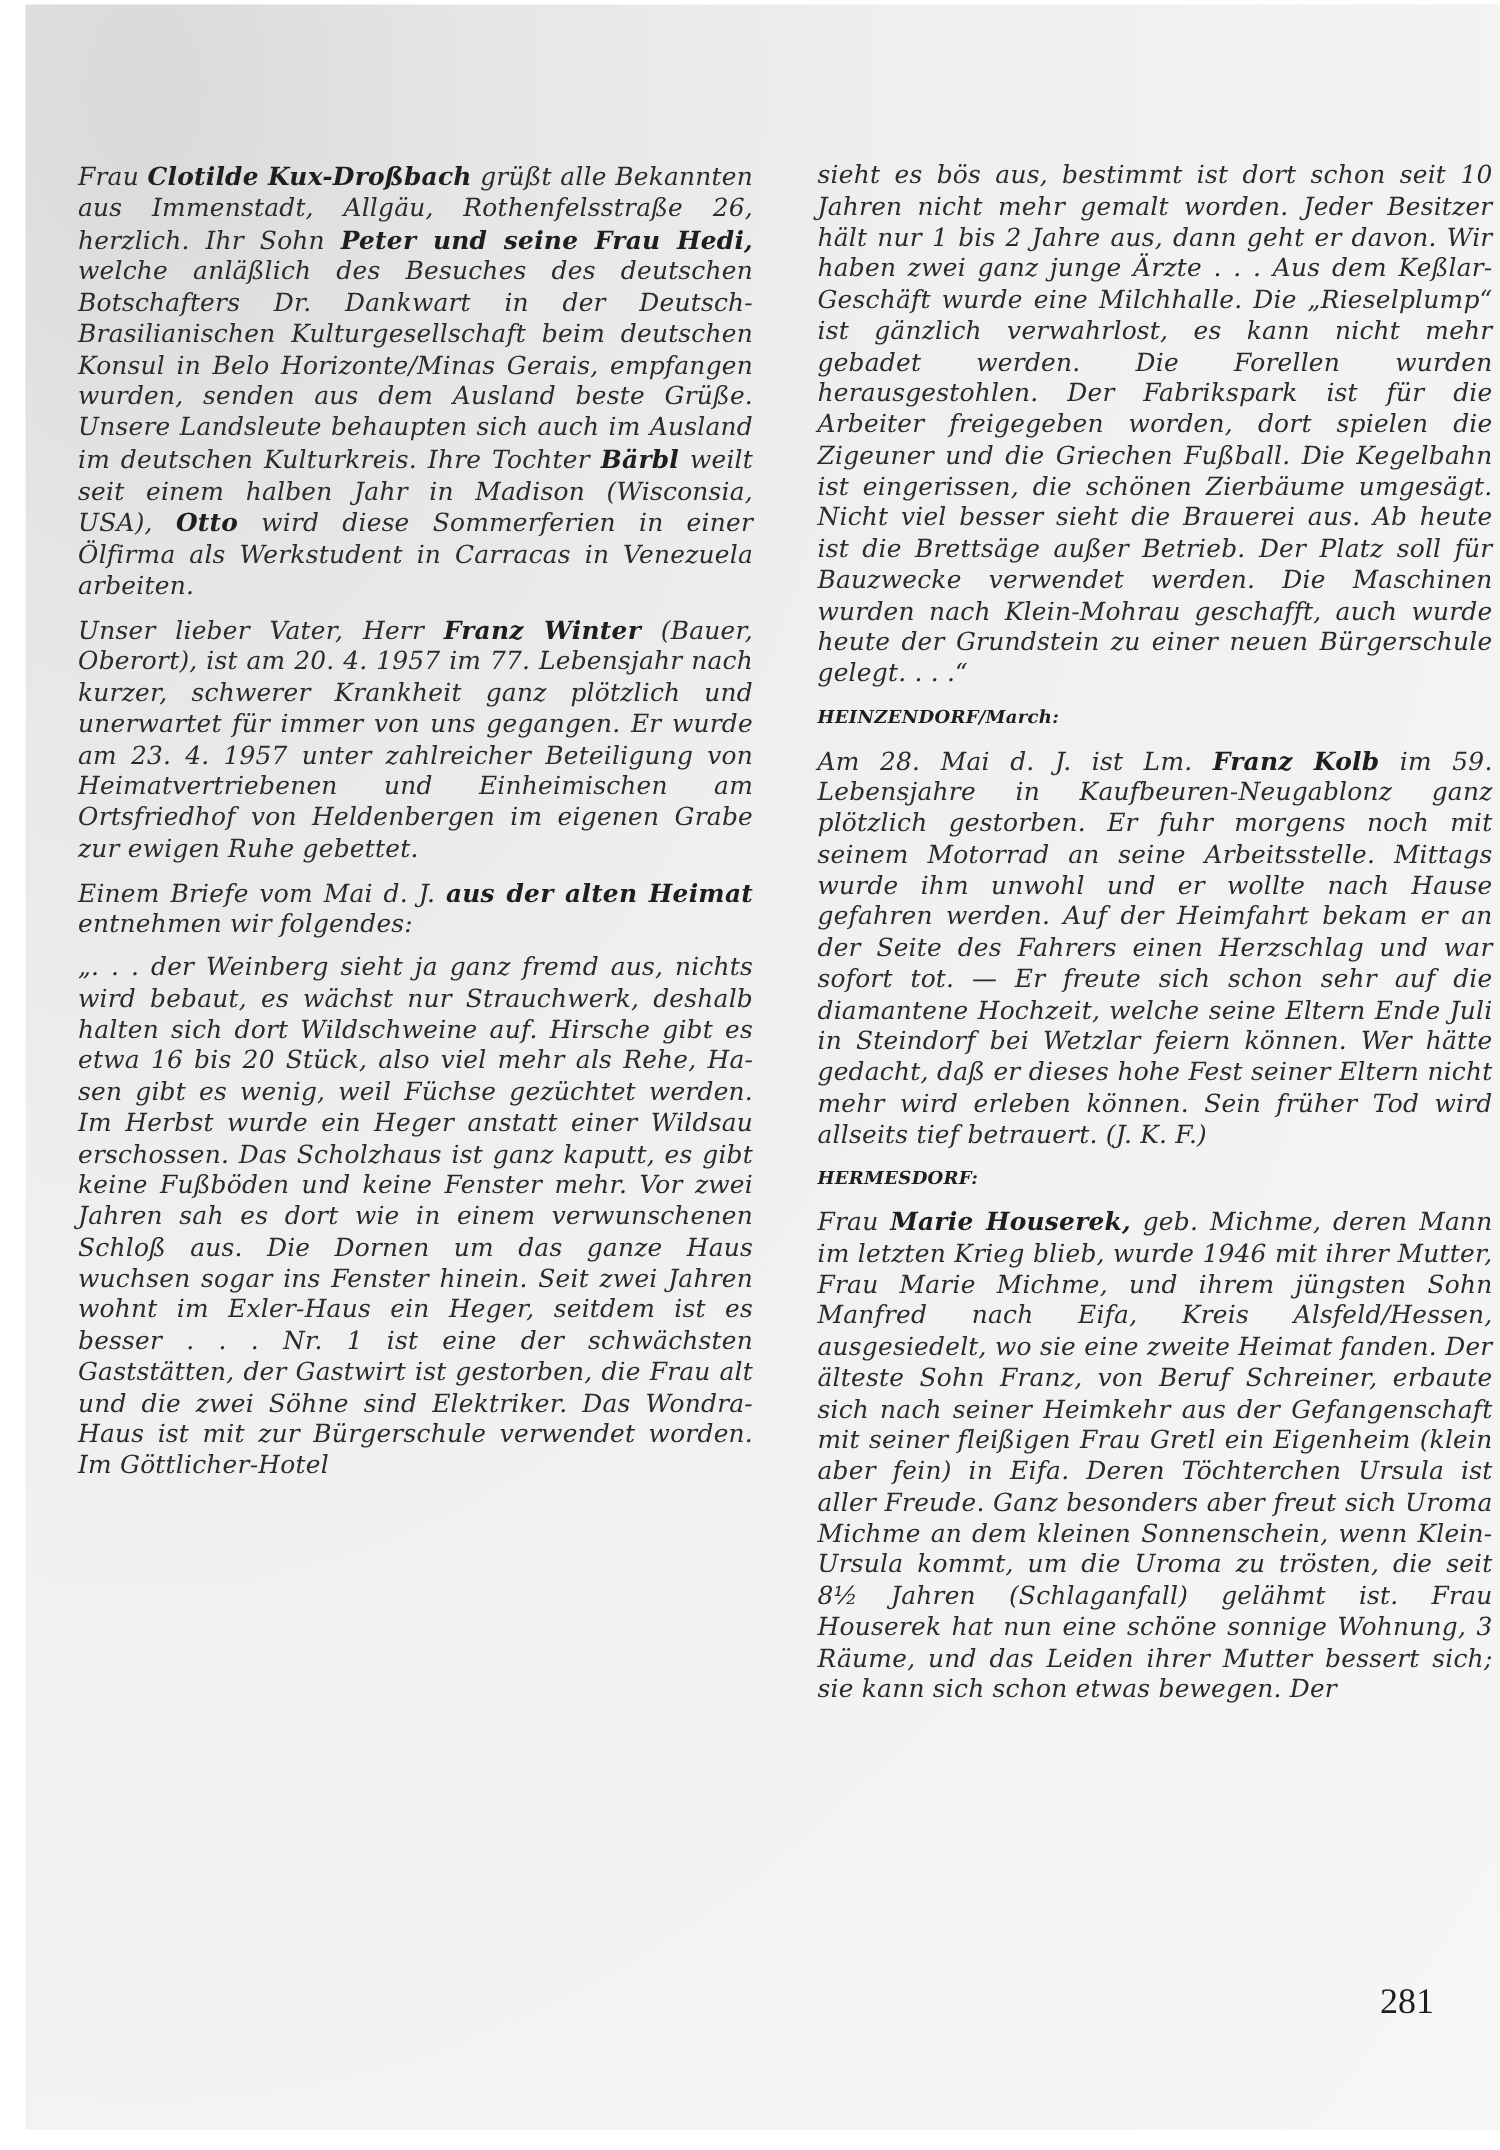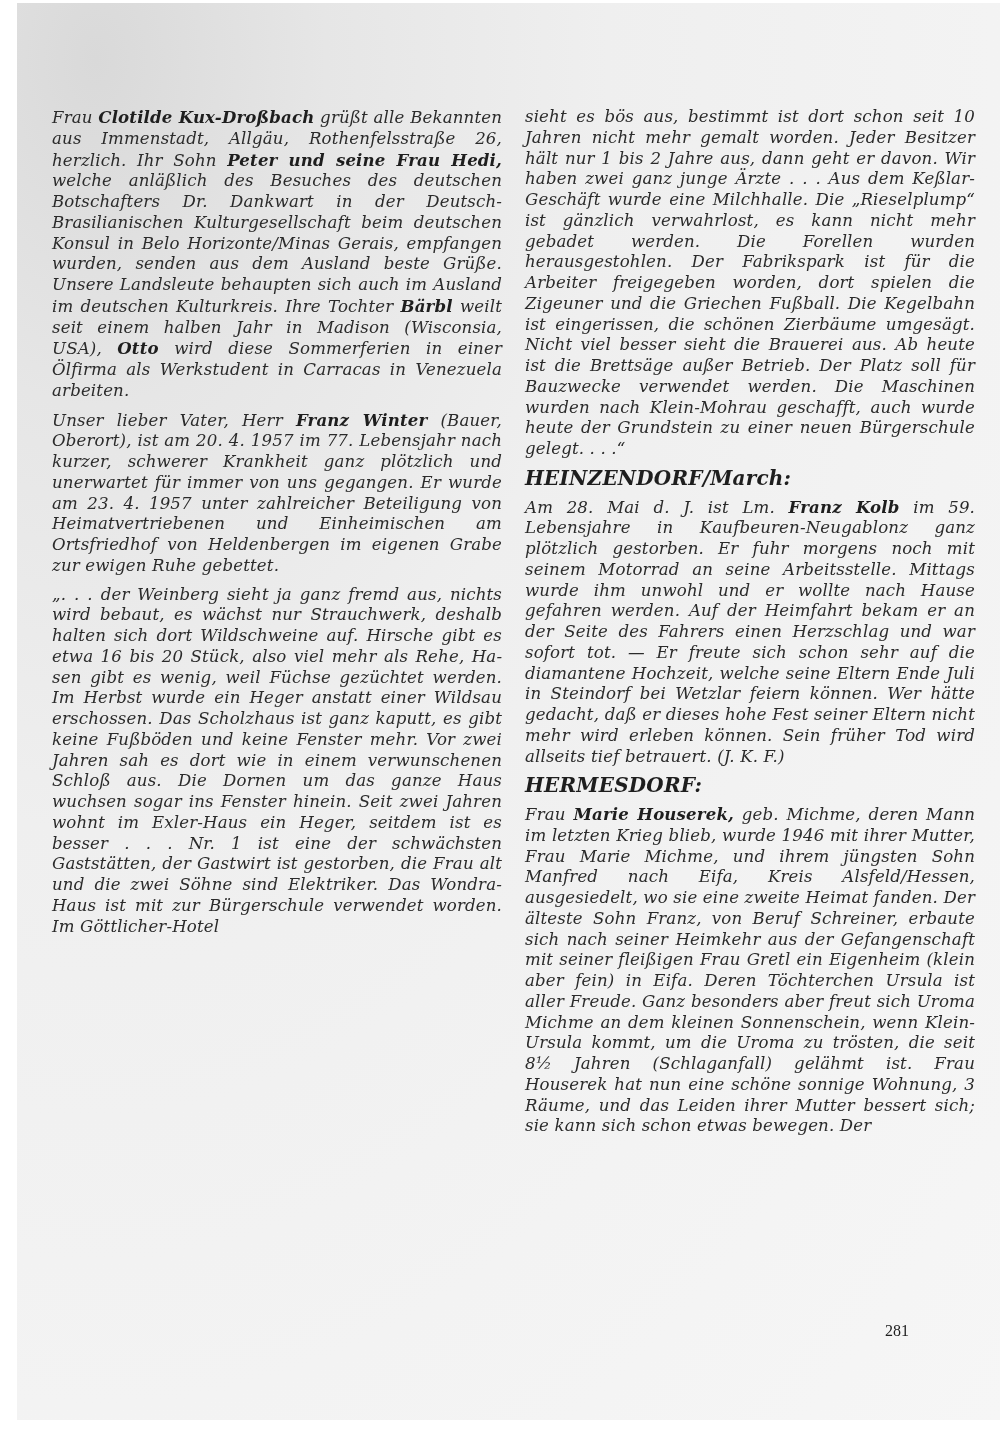--- a/index.html
+++ b/index.html
@@ -10,40 +10,41 @@
     }
     .col {
       position: absolute; top: 104px;
       font-family: "DejaVu Serif", serif;
       font-size: 16.6px; line-height: 20.75px;
       color: #2b2b2b; text-align: justify; hyphens: manual;
       letter-spacing: 0.15px;
       font-style: italic;
     }
     .col-left { left: 35px; width: 450px; }
-    .col-right { left: 508px; width: 450px; }
+    .col-right { left: 528px; width: 450px; }
     .para { margin: 0 0 8px 0; }
     .para.tight { margin-bottom: 16px; }
     b, .bold { font-weight: bold; color: #1e1e1e; }
     .heading {
       font-weight: bold; margin: 8px 0 8px 0; color: #1e1e1e;
-      font-size: 20px; letter-spacing: 0.2px; text-align: left;
+      font-size: 12px; letter-spacing: 0.2px; text-align: left;
     }
     .page-number {
-      position: absolute; left: 868px; top: 1319px;
-      font-family: "Liberation Serif", serif; font-size: 16px; color: #1e1e1e;
+      position: absolute; left: 903px; top: 1319px;
+      font-family: "Liberation Serif", serif; font-size: 24px; color: #1e1e1e;
     }
   </style>
 </head>
 <body>
 
 <div class="page">
   <div class="col col-left" id="col-left">
       <p class="para"><span>Frau </span><b>Clotilde Kux-Droßbach</b><span> grüßt alle Bekannten aus Immenstadt, Allgäu, Ro­thenfelsstraße 26, herzlich. Ihr Sohn </span><b>Peter und seine Frau Hedi,</b><span> welche anläßlich des Besuches des deutschen Botschafters Dr. Dankwart in der Deutsch-Brasilianischen Kulturgesellschaft beim deutschen Konsul in Belo Horizonte/Minas Gerais, empfan­gen wurden, senden aus dem Ausland beste Grüße. Unsere Landsleute behaupten sich auch im Ausland im deutschen Kul­turkreis. Ihre Tochter </span><b>Bärbl</b><span> weilt seit einem halben Jahr in Madison (Wisconsia, USA), </span><b>Otto</b><span> wird diese Sommerferien in einer Ölfirma als Werkstudent in Carracas in Venezuela arbeiten.</span></p>
       <p class="para"><span>Unser lieber Vater, Herr </span><b>Franz Winter</b><span> (Bauer, Oberort), ist am 20. 4. 1957 im 77. Lebensjahr nach kurzer, schwerer Krank­heit ganz plötzlich und unerwartet für im­mer von uns gegangen. Er wurde am 23. 4. 1957 unter zahlreicher Beteiligung von Heimatvertriebenen und Einheimischen am Ortsfriedhof von Heldenbergen im eige­nen Grabe zur ewigen Ruhe gebettet.</span></p>
+      <p class="para"><span>Einem Briefe vom Mai d. J. </span><b>aus der alten Heimat</b><span> entnehmen wir folgendes:</span></p>
       <p class="para tight"><span>„. . . der Weinberg sieht ja ganz fremd aus, nichts wird bebaut, es wächst nur Strauchwerk, deshalb halten sich dort Wildschweine auf. Hirsche gibt es etwa 16 bis 20 Stück, also viel mehr als Rehe, Ha­sen gibt es wenig, weil Füchse gezüchtet werden. Im Herbst wurde ein Heger an­statt einer Wildsau erschossen. Das Scholz­haus ist ganz kaputt, es gibt keine Fuß­böden und keine Fenster mehr. Vor zwei Jahren sah es dort wie in einem verwun­schenen Schloß aus. Die Dornen um das ganze Haus wuchsen sogar ins Fenster hin­ein. Seit zwei Jahren wohnt im Exler-Haus ein Heger, seitdem ist es besser . . . Nr. 1 ist eine der schwächsten Gaststätten, der Gastwirt ist gestorben, die Frau alt und die zwei Söhne sind Elektriker. Das Wondra-Haus ist mit zur Bürgerschule verwendet worden. Im Göttlicher-Hotel</span></p>
     </div>
   <div class="col col-right" id="col-right">
       <p class="para"><span>sieht es bös aus, bestimmt ist dort schon seit 10 Jahren nicht mehr gemalt worden. Jeder Besitzer hält nur 1 bis 2 Jahre aus, dann geht er davon. Wir haben zwei ganz junge Ärzte . . . Aus dem Keßlar-Geschäft wurde eine Milchhalle. Die „Rieselplump“ ist gänzlich verwahrlost, es kann nicht mehr gebadet werden. Die Forellen wur­den herausgestohlen. Der Fabrikspark ist für die Arbeiter freigegeben worden, dort spielen die Zigeuner und die Griechen Fußball. Die Kegelbahn ist eingerissen, die schönen Zierbäume umgesägt. Nicht viel besser sieht die Brauerei aus. Ab heute ist die Brettsäge außer Betrieb. Der Platz soll für Bauzwecke verwendet werden. Die Maschinen wurden nach Klein-Mohrau ge­schafft, auch wurde heute der Grundstein zu einer neuen Bürgerschule gelegt. . . .“</span></p>
       <div class="heading">HEINZENDORF/March:</div>
       <p class="para"><span>Am 28. Mai d. J. ist Lm. </span><b>Franz Kolb</b><span> im 59. Lebensjahre in Kaufbeuren-Neu­gablonz ganz plötzlich gestorben. Er fuhr morgens noch mit seinem Motorrad an seine Arbeitsstelle. Mittags wurde ihm un­wohl und er wollte nach Hause gefahren werden. Auf der Heimfahrt bekam er an der Seite des Fahrers einen Herzschlag und war sofort tot. — Er freute sich schon sehr auf die diamantene Hochzeit, welche seine Eltern Ende Juli in Steindorf bei Wetzlar feiern können. Wer hätte gedacht, daß er dieses hohe Fest seiner Eltern nicht mehr wird erleben können. Sein früher Tod wird allseits tief betrauert. (J. K. F.)</span></p>
       <div class="heading">HERMESDORF:</div>
       <p class="para tight"><span>Frau </span><b>Marie Houserek,</b><span> geb. Michme, deren Mann im letzten Krieg blieb, wurde 1946 mit ihrer Mutter, Frau Marie Michme, und ihrem jüngsten Sohn Manfred nach Eifa, Kreis Alsfeld/Hessen, ausgesiedelt, wo sie eine zweite Heimat fanden. Der älteste Sohn Franz, von Beruf Schreiner, erbaute sich nach seiner Heimkehr aus der Gefan­genschaft mit seiner fleißigen Frau Gretl ein Eigenheim (klein aber fein) in Eifa. Deren Töchterchen Ursula ist aller Freude. Ganz besonders aber freut sich Uroma Michme an dem kleinen Sonnenschein, wenn Klein-Ursula kommt, um die Uroma zu trösten, die seit 8½ Jahren (Schlagan­fall) gelähmt ist. Frau Houserek hat nun eine schöne sonnige Wohnung, 3 Räume, und das Leiden ihrer Mutter bessert sich; sie kann sich schon etwas bewegen. Der</span></p>
     </div>
   <div class="page-number">281</div>

